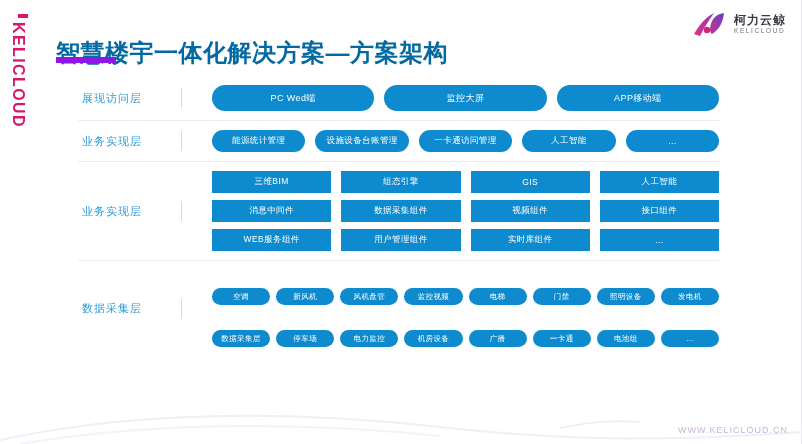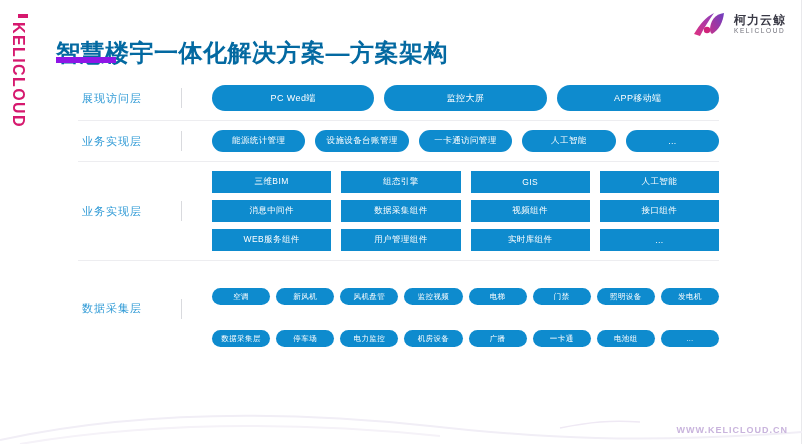--- a/index.html
+++ b/index.html
@@ -172,21 +172,21 @@
   .row.cols-4 .pill { flex: 1 1 0; height: 22px; border-radius: 0; }
   .row.cols-8 { gap: 6px; margin-top: 18px; }
   .row.cols-8 .pill { flex: 1 1 0; height: 17px; border-radius: 9px; font-size: 7.5px; }
 
   
   .footer-url {
     position: absolute;
     right: 14px;
     bottom: 9px;
     font-size: 9px;
-    font-weight: bold;
+    font-weight: normal;
     letter-spacing: 1px;
     color: #c9b4dd;
   }
   .wm-swoosh {
     position: absolute;
     left: 0;
     bottom: 0;
     width: 802px;
     height: 70px;
     pointer-events: none;

